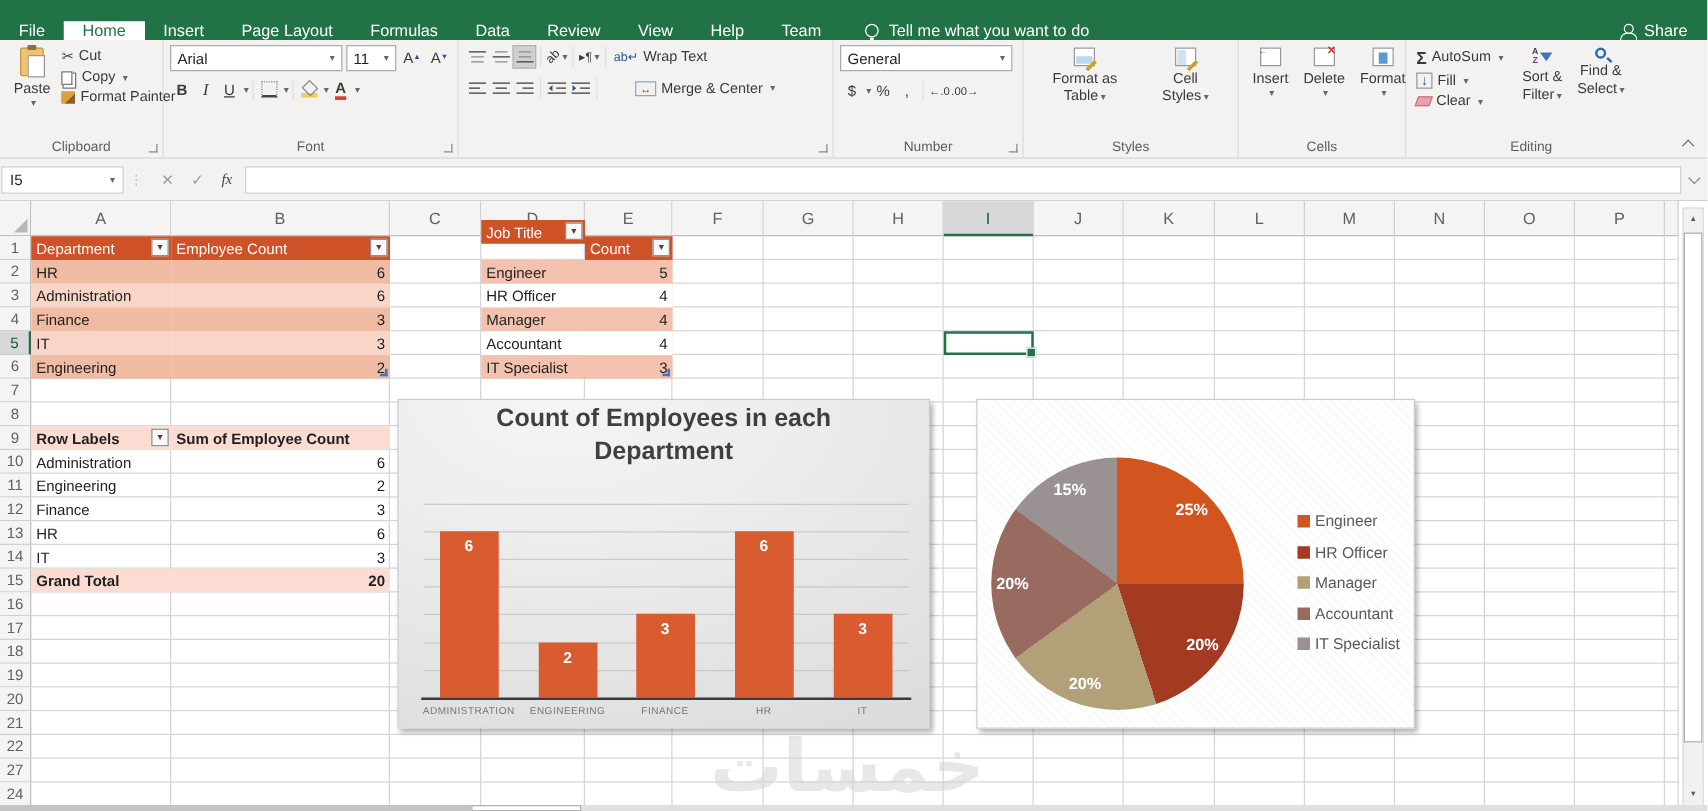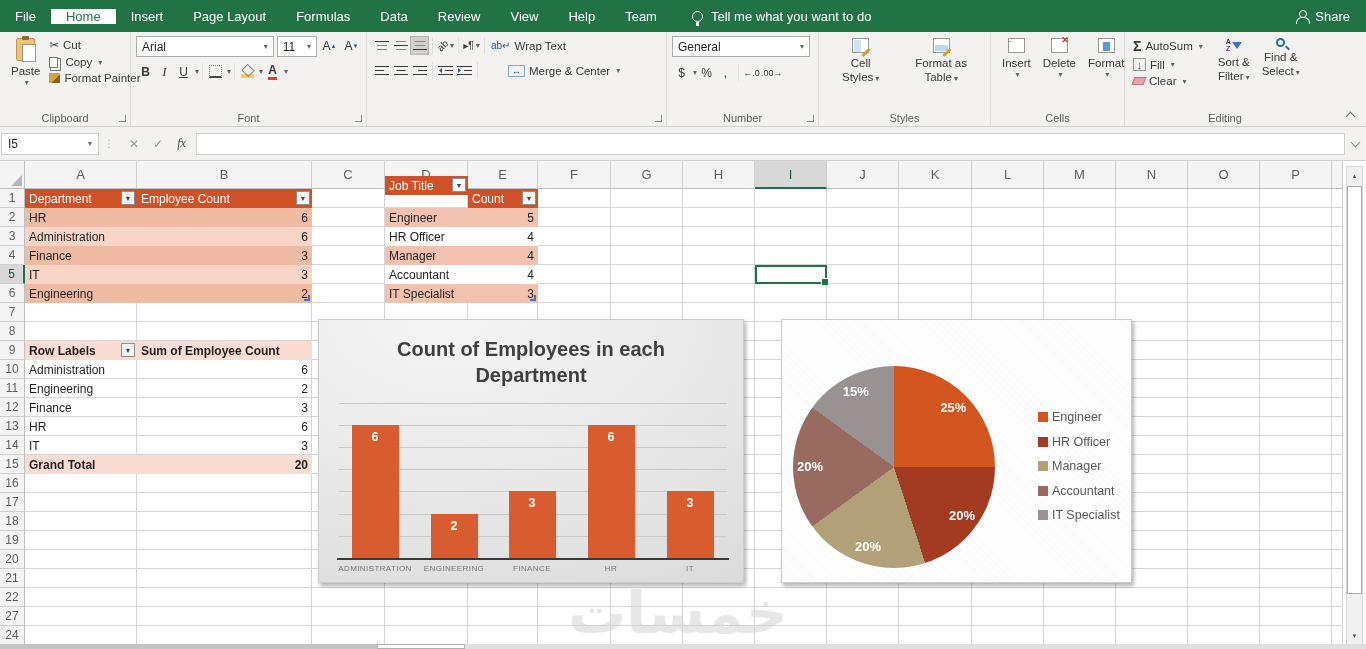--- a/index.html
+++ b/index.html
@@ -1,20 +1,20 @@
 <!DOCTYPE html>
 <html><head>
 <meta charset="utf-8">
 <style>
   * { box-sizing: border-box; margin:0; padding:0; }
   html,body { width:1366px; height:649px; overflow:hidden; }
   body { font-family:"Liberation Sans", sans-serif; background:#fff; position:relative; font-size:12px; }
 
   
-  .titlebar { position:absolute; top:0; left:0; width:1366px; height:32px; background:#217346; display:flex; align-items:center; color:#fff; font-size:13px; }
+  .titlebar { position:absolute; top:0; left:0; width:1366px; height:32px; background:#217346; display:flex; align-items:flex-end; color:#fff; font-size:13px; }
   .tab { padding:0 15px; display:flex; align-items:center; white-space:nowrap; cursor:pointer; }
   .tab.active { background:#fff; color:#217346; }
   .tellme { margin-left:20px; display:flex; align-items:center; gap:8px; }
   .bulb { width:11px; height:11px; border:1.5px solid #fff; border-radius:50%; position:relative; }
   .bulb::after { content:""; position:absolute; left:3px; top:10px; width:3px; height:4px; background:#fff; }
   .share { margin-left:auto; margin-right:16px; display:flex; align-items:center; gap:7px; }
   .person { width:12px; height:12px; position:relative; }
   .person::before { content:""; position:absolute; left:3px; top:0; width:6px; height:6px; border:1.2px solid #fff; border-radius:50%; }
   .person::after { content:""; position:absolute; left:0; top:7px; width:12px; height:6px; border:1.2px solid #fff; border-bottom:none; border-radius:6px 6px 0 0; }
 
@@ -91,21 +91,21 @@
   .cell.bold { font-weight:bold; }
   .filterbtn { position:absolute; top:2px; width:14px; height:14px; background:#F8F8F8; border:1px solid #8F8F8F; font-size:7px; color:#444; display:flex; align-items:center; justify-content:center; }
   .handle-br { position:absolute; width:6px; height:6px; border-right:2px solid #4472C4; border-bottom:2px solid #4472C4; }
 
   .selection { position:absolute; border:2px solid #217346; background:transparent; }
   .selection::after { content:""; position:absolute; right:-4px; bottom:-4px; width:6px; height:6px; background:#217346; border:1px solid #fff; }
 
   
   .chart { position:absolute; border:1px solid #CDCDCD; box-shadow:2px 3px 4px rgba(0,0,0,.3); }
   .bar-chart { background:radial-gradient(130% 130% at 30% 0%, #F5F5F5 0%, #E7E7E7 55%, #D9D9D9 100%); }
-  .bar-title { margin:16px auto 0; width:370px; text-align:center; font-size:20px; font-weight:bold; color:#3F3F3F; line-height:1.3; }
+  .bar-title { margin:2px auto 0; width:370px; text-align:center; font-size:20px; font-weight:bold; color:#3F3F3F; line-height:1.3; }
   .bar-grid { position:absolute; left:20px; width:388px; height:1px; background:#C9C9C9; }
   .bar-axis { position:absolute; left:18px; width:392px; height:2px; background:#3A3A3A; }
   .bar { position:absolute; background:#D85C30; }
   .bar-label { position:absolute; color:#fff; font-weight:bold; font-size:12.5px; text-align:center; }
   .bar-cat { position:absolute; color:#757575; font-size:8px; letter-spacing:.4px; text-align:center; }
   .pie-chart { background:repeating-linear-gradient(45deg,#FFFFFF 0 4px,#F7F7F7 4px 5px); }
   .pie-title { margin:10px auto 0; text-align:center; font-size:15px; font-weight:bold; color:#3F3F3F; }
   .pie { position:absolute; border-radius:50%; }
   .pie-pct { position:absolute; width:40px; text-align:center; color:#fff; font-weight:bold; font-size:13px; }
   .lgd-item { position:absolute; display:flex; align-items:center; gap:4px; color:#595959; font-size:12.5px; }
@@ -312,28 +312,28 @@
       <div class="sep"></div>
       <div class="tool" style="font-size:9px;">←.0</div>
       <div class="tool" style="font-size:9px;">.00→</div>
     </div>
     <div class="group-label">Number</div>
     <div class="launcher"></div>
   </div>
 
   <div class="group" style="width:172px;justify-content:space-around;">
     <div class="bigbtn">
+      <span class="icon mini-grid ft"></span>
+      <span>Format as</span>
+      <span><span>Table</span><span class="dd">▾</span></span>
+    </div>
+    <div class="bigbtn">
       <span class="icon mini-grid cs"></span>
       <span>Cell</span>
       <span><span>Styles</span><span class="dd">▾</span></span>
-    </div>
-    <div class="bigbtn">
-      <span class="icon mini-grid ft"></span>
-      <span>Format as</span>
-      <span><span>Table</span><span class="dd">▾</span></span>
     </div>
     <div class="group-label">Styles</div>
   </div>
 
   <div class="group" style="width:134px;justify-content:space-around;">
     <div class="bigbtn">
       <span class="icon mini-grid ins"></span>
       <span>Insert</span>
         <span class="dd">▾</span>
     </div>

